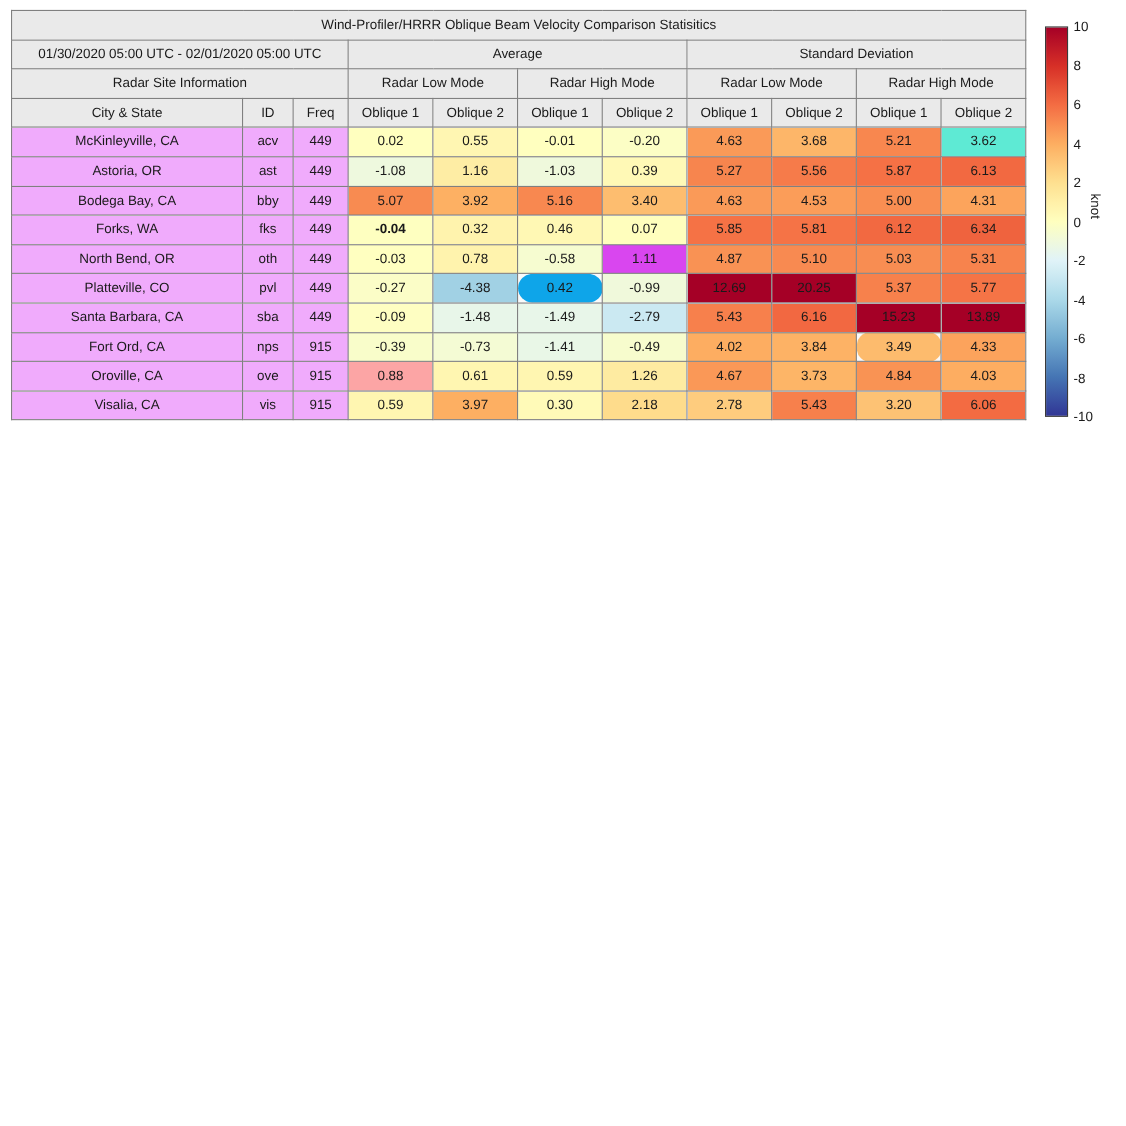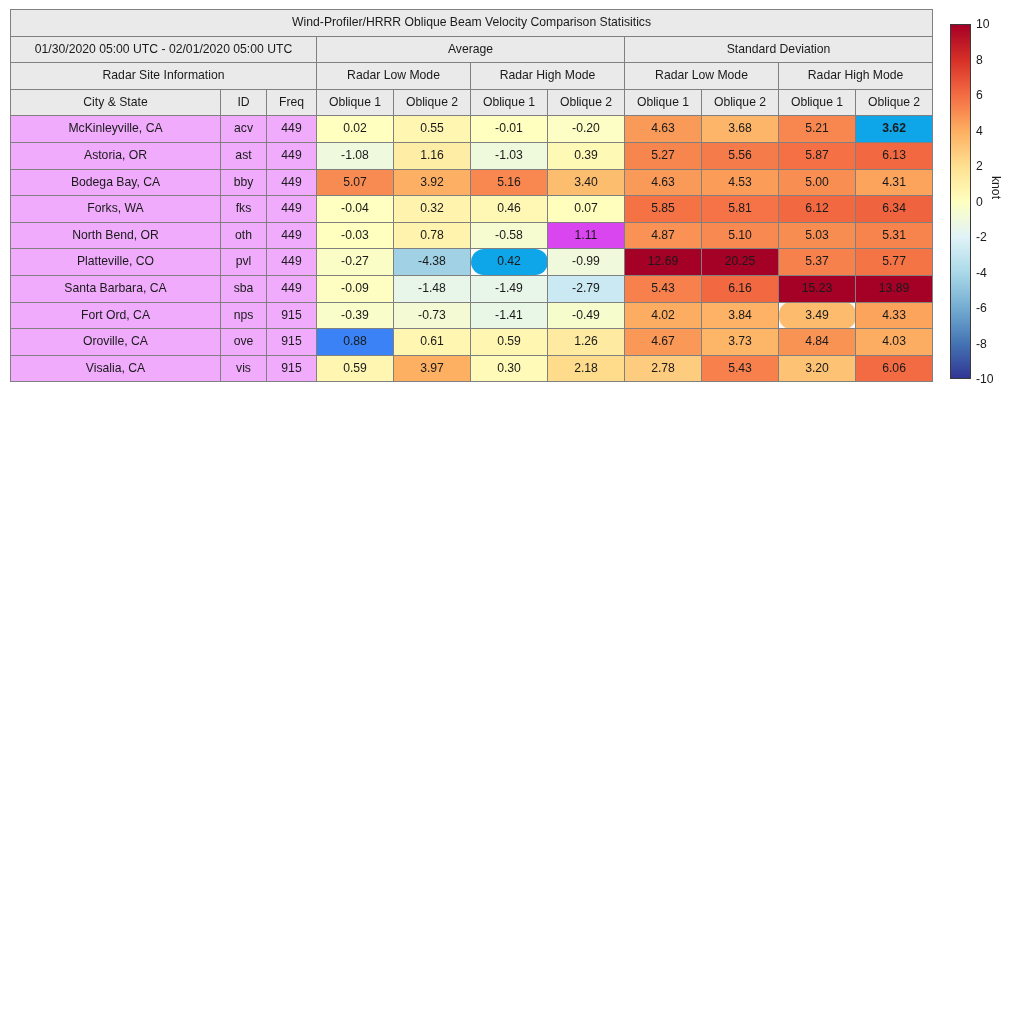--- a/index.html
+++ b/index.html
@@ -158,21 +158,21 @@
             <td class="sitecell">McKinleyville, CA</td>
             <td class="sitecell">acv</td>
             <td class="sitecell">449</td>
             <td class="datacell" style="background: rgb(255, 255, 191);">0.02</td>
             <td class="datacell" style="background: rgb(255, 246, 178);">0.55</td>
             <td class="datacell" style="background: rgb(255, 255, 191);">-0.01</td>
             <td class="datacell" style="background: rgb(252, 254, 197);">-0.20</td>
             <td class="datacell" style="background: rgb(250, 154, 88);">4.63</td>
             <td class="datacell" style="background: rgb(253, 182, 105);">3.68</td>
             <td class="datacell" style="background: rgb(248, 135, 79);">5.21</td>
-            <td class="datacell" style="background: #0ea5e9; font-weight: bold;">3.62</td>
+            <td class="datacell" style="background: #5eead4;">3.62</td>
           </tr>
           <tr>
             <td class="sitecell">Astoria, OR</td>
             <td class="sitecell">ast</td>
             <td class="sitecell">449</td>
             <td class="datacell" style="background: rgb(238, 249, 222);">-1.08</td>
             <td class="datacell" style="background: rgb(254, 237, 164);">1.16</td>
             <td class="datacell" style="background: rgb(239, 249, 220);">-1.03</td>
             <td class="datacell" style="background: rgb(255, 249, 182);">0.39</td>
             <td class="datacell" style="background: rgb(247, 133, 78);">5.27</td>
@@ -190,21 +190,21 @@
             <td class="datacell" style="background: rgb(253, 189, 111);">3.40</td>
             <td class="datacell" style="background: rgb(250, 154, 88);">4.63</td>
             <td class="datacell" style="background: rgb(251, 157, 89);">4.53</td>
             <td class="datacell" style="background: rgb(249, 142, 82);">5.00</td>
             <td class="datacell" style="background: rgb(252, 164, 92);">4.31</td>
           </tr>
           <tr>
             <td class="sitecell">Forks, WA</td>
             <td class="sitecell">fks</td>
             <td class="sitecell">449</td>
-            <td class="datacell" style="background: rgb(254, 255, 192);">-0.04</td>
+            <td class="datacell" style="background: rgb(254, 255, 192); font-weight: bold;">-0.04</td>
             <td class="datacell" style="background: rgb(255, 243, 173);">0.32</td>
             <td class="datacell" style="background: rgb(255, 248, 180);">0.46</td>
             <td class="datacell" style="background: rgb(255, 254, 189);">0.07</td>
             <td class="datacell" style="background: rgb(245, 114, 69);">5.85</td>
             <td class="datacell" style="background: rgb(245, 115, 70);">5.81</td>
             <td class="datacell" style="background: rgb(242, 105, 65);">6.12</td>
             <td class="datacell" style="background: rgb(239, 99, 62);">6.34</td>
           </tr>
           <tr>
             <td class="sitecell">North Bend, OR</td>
@@ -255,21 +255,21 @@
             <td class="datacell" style="background: rgb(247, 252, 205);">-0.49</td>
             <td class="datacell" style="background: rgb(253, 173, 97);">4.02</td>
             <td class="datacell" style="background: rgb(253, 178, 101);">3.84</td>
             <td class="datacell" style="background: rgb(253, 187, 109); border-radius: 12px;">3.49</td>
             <td class="datacell" style="background: rgb(252, 163, 92);">4.33</td>
           </tr>
           <tr>
             <td class="sitecell">Oroville, CA</td>
             <td class="sitecell">ove</td>
             <td class="sitecell">915</td>
-            <td class="datacell" style="background: #3b82f6;">0.88</td>
+            <td class="datacell" style="background: #fca5a5;">0.88</td>
             <td class="datacell" style="background: rgb(255, 246, 177);">0.61</td>
             <td class="datacell" style="background: rgb(255, 246, 177);">0.59</td>
             <td class="datacell" style="background: rgb(254, 235, 161);">1.26</td>
             <td class="datacell" style="background: rgb(250, 152, 87);">4.67</td>
             <td class="datacell" style="background: rgb(253, 181, 103);">3.73</td>
             <td class="datacell" style="background: rgb(249, 147, 84);">4.84</td>
             <td class="datacell" style="background: rgb(253, 173, 97);">4.03</td>
           </tr>
           <tr>
             <td class="sitecell">Visalia, CA</td>

